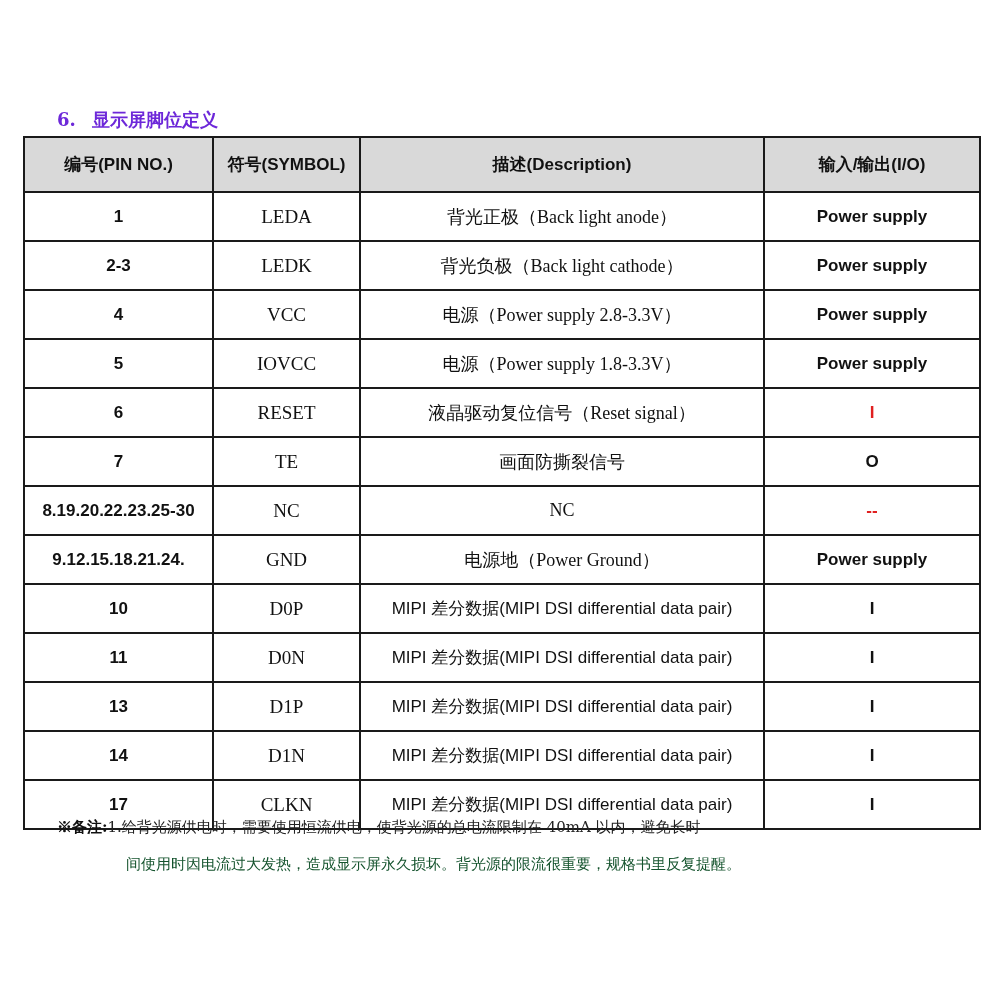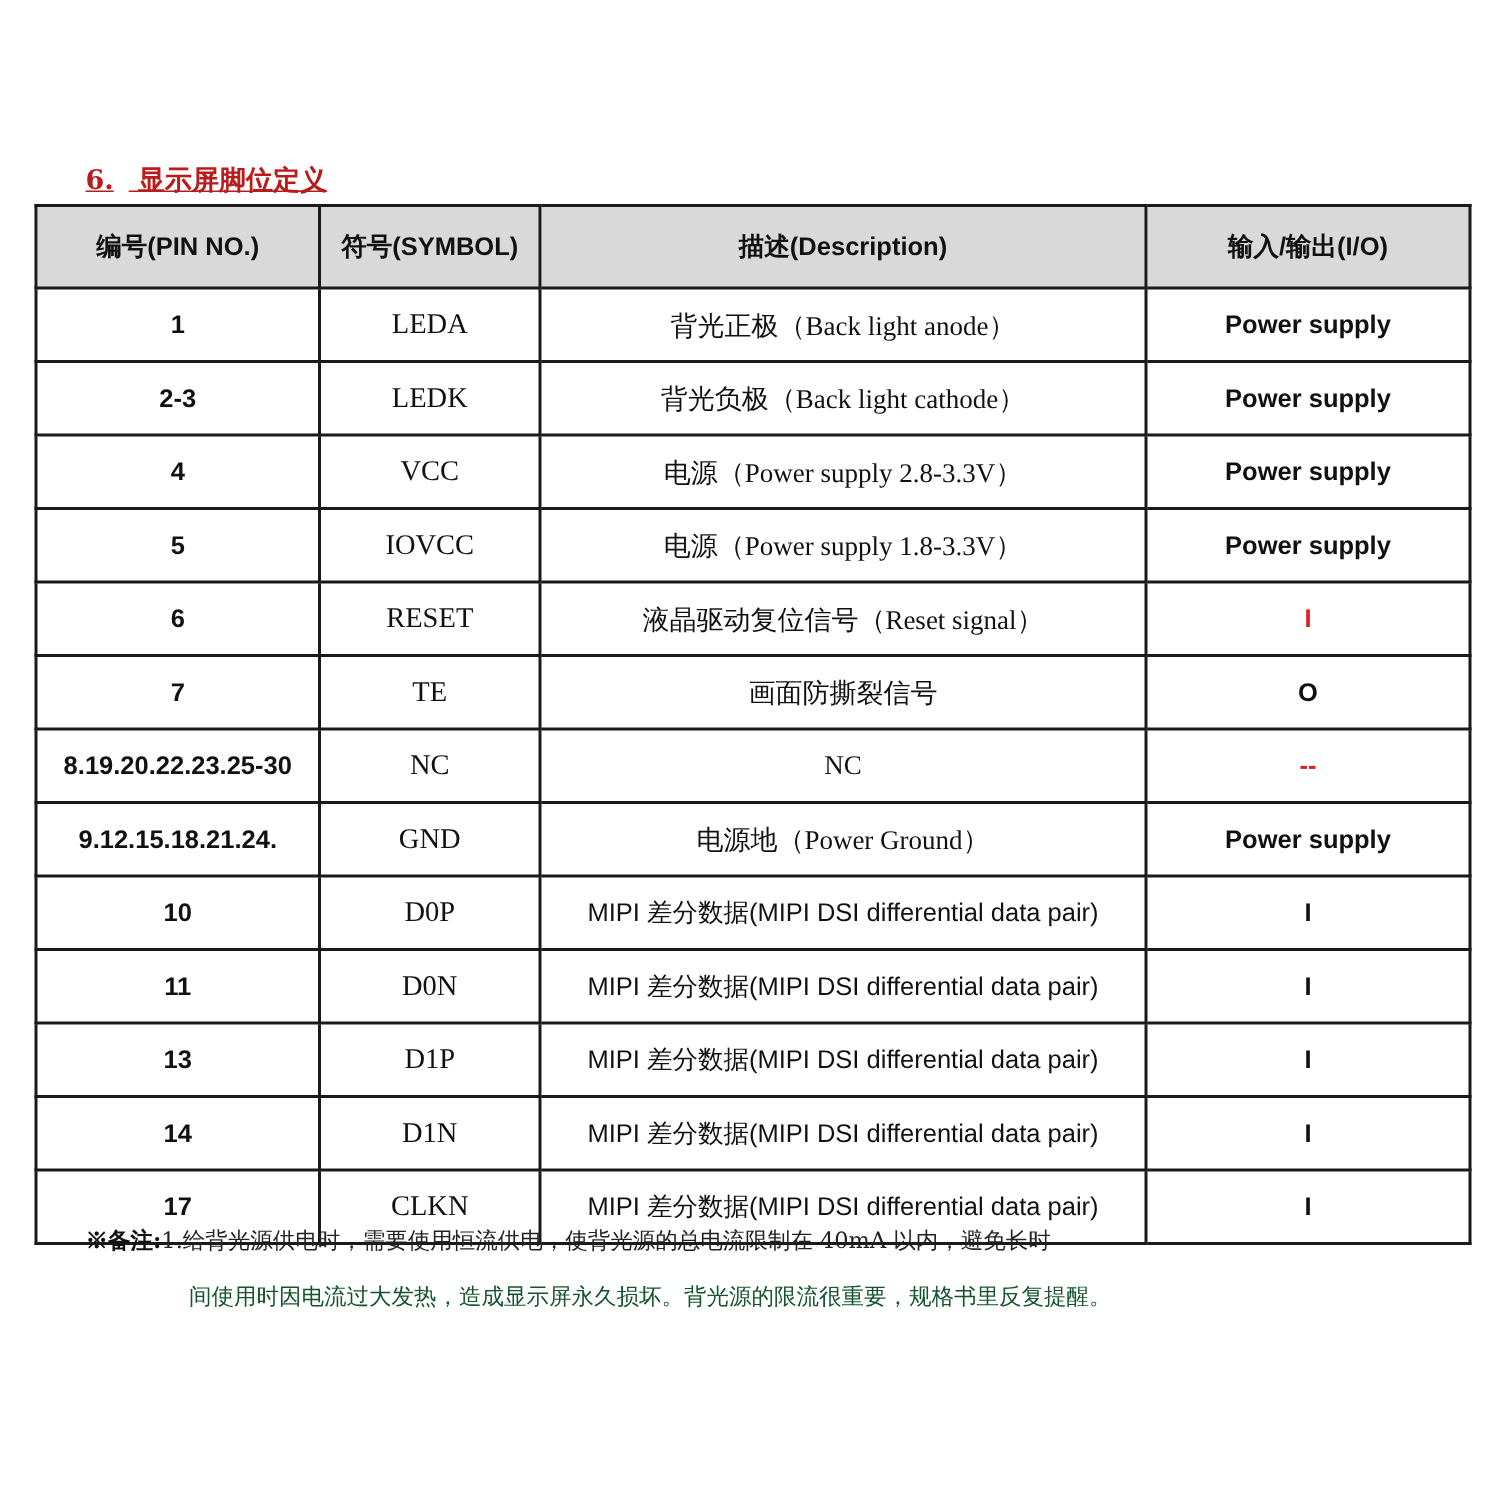--- a/index.html
+++ b/index.html
@@ -1,21 +1,20 @@
 <!DOCTYPE html>
 <html><head>
   <meta charset="utf-8">
   <style>
     html, body { margin: 0; padding: 0; background: #ffffff; }
     body { width: 1000px; height: 1000px; position: relative; overflow: hidden; }
     .section-title {
       position: absolute; left: 57px; top: 108px;
-      font-family: "DejaVu Serif", serif; font-weight: bold; font-size: 18px; color: #b91c1c;
+      font-family: "DejaVu Serif", serif; font-weight: bold; font-size: 18px; color: #6d28d9;
       white-space: nowrap;
-      text-decoration: underline;
     }
     .section-title .num { margin-right: 10px; }
     table.pins {
       position: absolute; left: 23px; top: 136px;
       width: 956px; border-collapse: collapse; table-layout: fixed;
     }
     table.pins th, table.pins td {
       border: 2px solid #1a1a1a; text-align: center; vertical-align: middle;
       padding: 4px; overflow: hidden; white-space: nowrap;
     }

